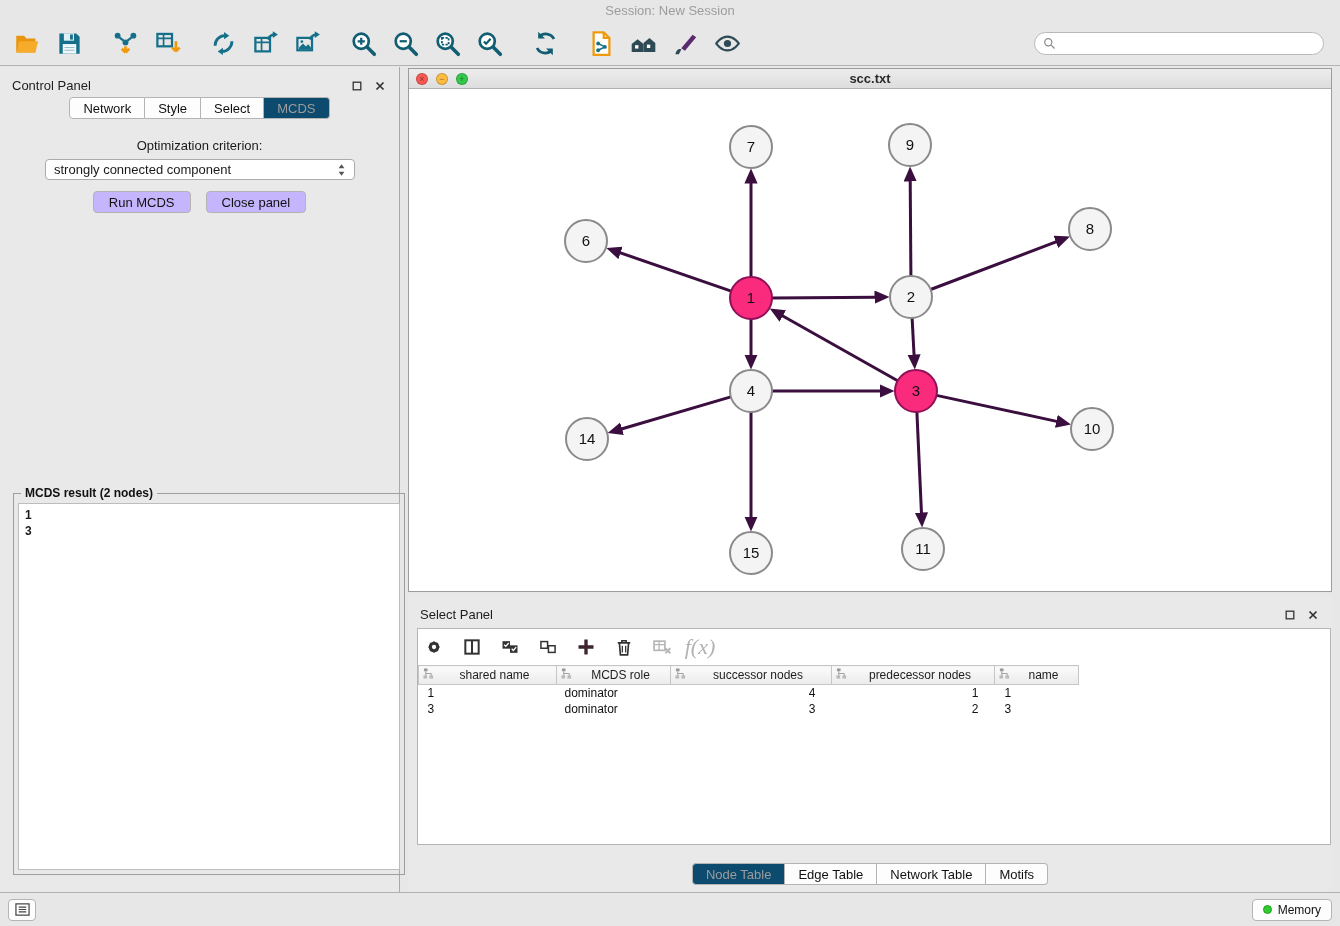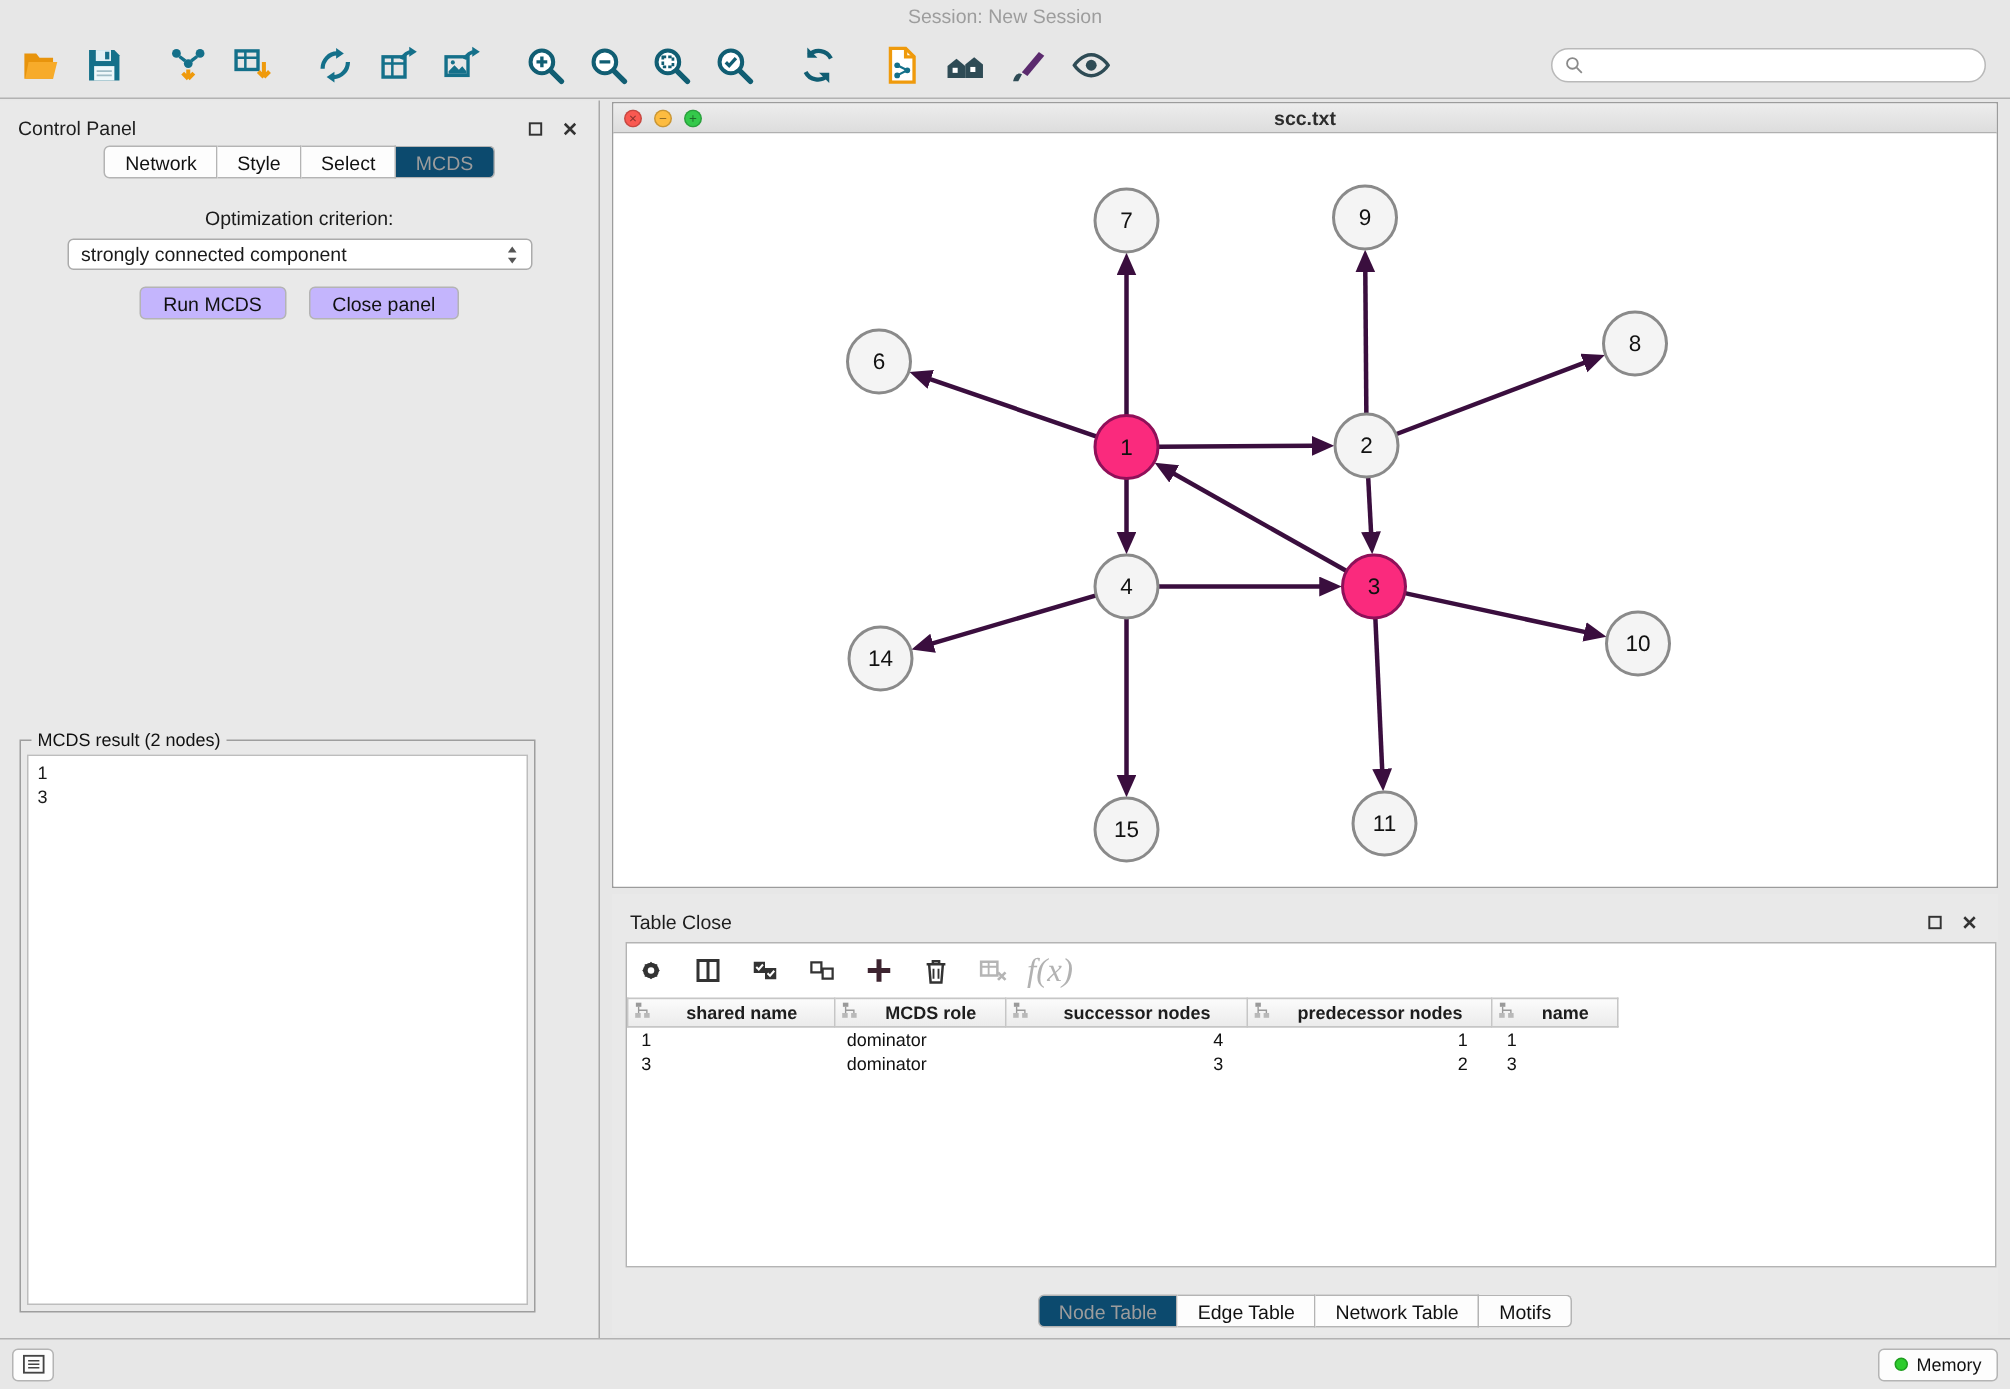--- a/index.html
+++ b/index.html
@@ -51,22 +51,22 @@
     background:#fff; border:1px solid #ababab; border-radius:4px;
     display:flex; align-items:center; padding:0 8px; font-size:13px; }
   .dropdown .dd-label { flex:1; }
   .dd-arrows { display:flex; align-items:center; }
 
   .cp-buttons { position:absolute; top:124px; left:0; right:0; display:flex;
     justify-content:center; gap:15px; }
   .mac-btn { height:22px; padding:0 15px; background:#c4b5fd; border:1px solid #b4b4b4;
     border-radius:4px; font-size:13px; color:#111; cursor:default; }
 
-  .result-fieldset { position:absolute; top:426px; left:13px; width:344px; height:382px;
-    border:1px solid #9e9e9e; }
+  .result-fieldset { position:absolute; top:426px; left:13px; width:392px; height:382px;
+    border:1px solid #9e9e9e;font-weight:bold; }
   .result-legend { position:absolute; top:-8px; left:7px; background:#e9e9e9;
     padding:0 4px; font-size:12px; color:#111; }
   .result-inner { position:absolute; top:9px; left:4px; right:4px; bottom:4px;
     background:#fff; border:1px solid #bdbdbd; padding:3px 6px; overflow:auto;
     font-size:12px; line-height:16px; }
 
   
   .network-window { position:absolute; left:408px; top:68px; width:924px; height:524px;
     background:#fff; border:1px solid #9c9c9c; }
   .nw-titlebar { height:20px; background:linear-gradient(#ededed,#dddddd);
@@ -87,21 +87,21 @@
   .table-panel { position:absolute; left:408px; top:596px; width:924px; height:294px;
     background:#e9e9e9; }
   .table-box { position:absolute; left:9px; top:32px; width:914px; height:217px;
     background:#fff; border:1px solid #b4b4b4; overflow:hidden; }
   .table-toolbar { height:36px; display:flex; align-items:center; gap:14px; padding:0 4px; }
   .table-toolbar .icon-btn { width:24px; height:24px; }
   .table-toolbar .icon-btn svg { width:20px; height:20px; }
   .fx-glyph { font-family:"Liberation Serif", serif; font-style:italic; font-size:22px; color:#aaa; }
 
   table.data-table { border-collapse:collapse; table-layout:fixed; width:912px; font-size:12px; }
-  table.data-table th { height:19px; font-weight:bold; font-size:12px; color:#1d1d1d;
+  table.data-table th { height:19px; font-weight:normal; font-size:12px; color:#1d1d1d;
     background:linear-gradient(#fbfbfb,#ebebeb); border:1px solid #c6c6c6; padding:0 4px; }
   table.data-table th.filler { background:transparent; border:none; }
   .th-inner { display:flex; align-items:center; }
   .th-inner svg { width:11px; height:11px; margin-right:3px; flex:0 0 auto; }
   .th-inner .th-label { flex:1; text-align:center; }
   table.data-table td { height:16px; padding:0 8px; color:#111; }
   table.data-table td:nth-child(1) { text-align:left; padding-left:9px; }
   table.data-table td:nth-child(2) { text-align:left; }
   table.data-table td:nth-child(3), table.data-table td:nth-child(4) { text-align:right; padding-right:16px; }
   table.data-table td:nth-child(5) { text-align:left; padding-left:10px; }
@@ -397,21 +397,21 @@
         <g>
           <circle cx="514" cy="460" r="21" fill="#f4f4f4" stroke="#8a8a8a" stroke-width="2"></circle>
           <text x="514" y="465" text-anchor="middle" font-size="15" fill="#111">11</text>
         </g>
       </svg>
   </div>
 </div>
 
 <div class="table-panel">
   <div class="panel-header">
-    <span class="panel-title">Table Close</span>
+    <span class="panel-title">Select Panel</span>
     <span class="panel-header-icons">
       <button class="mini-btn">
           <svg viewBox="0 0 10 10" width="10" height="10">
             <rect x="1.2" y="1.2" width="7.6" height="7.6" fill="none" stroke="#333" stroke-width="1.3"></rect>
           </svg>
         </button>
       <button class="mini-btn">
           <svg viewBox="0 0 10 10" width="10" height="10">
             <path d="M1.5 1.5l7 7M8.5 1.5l-7 7" stroke="#333" stroke-width="1.7"></path>
           </svg>

